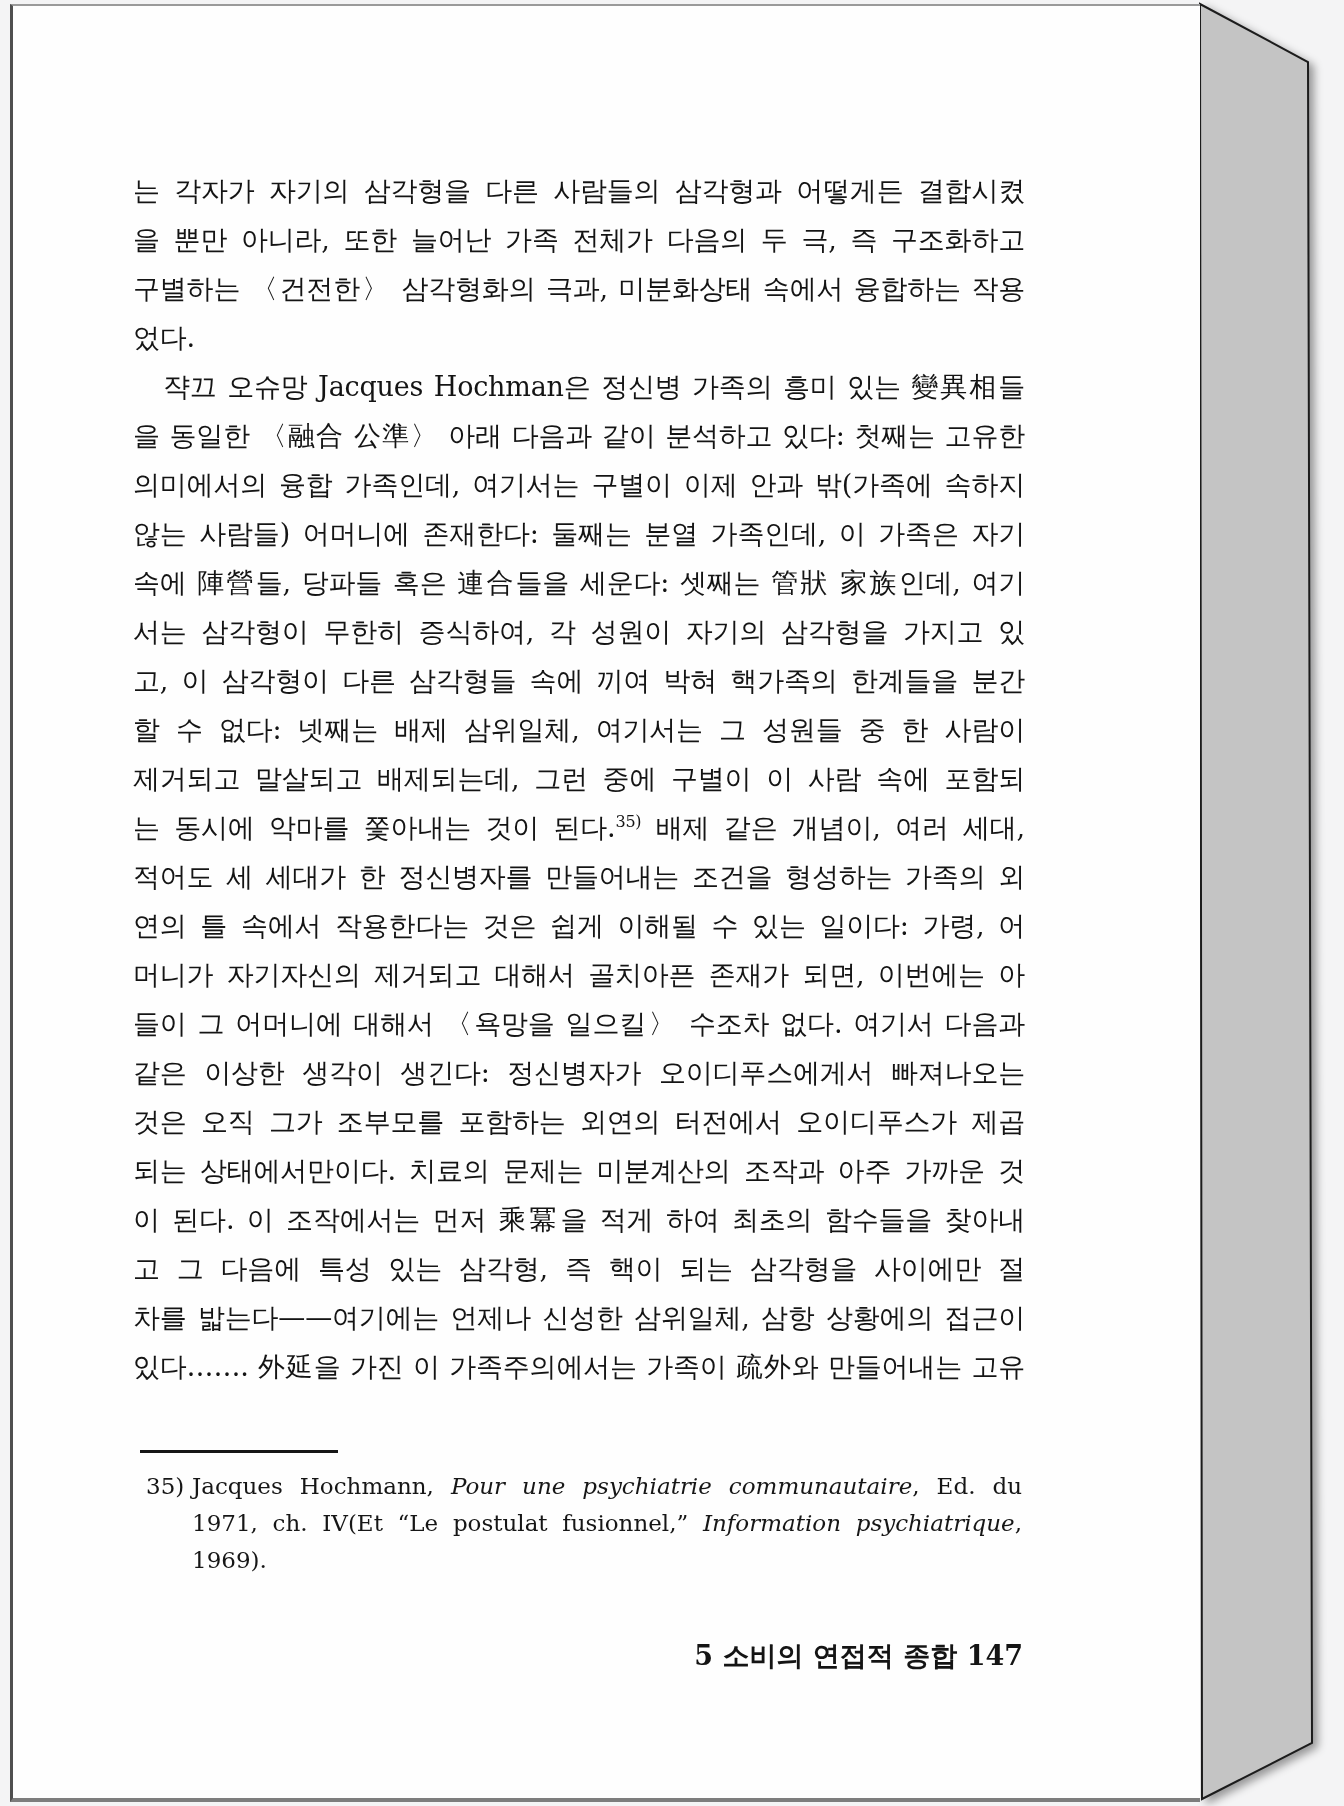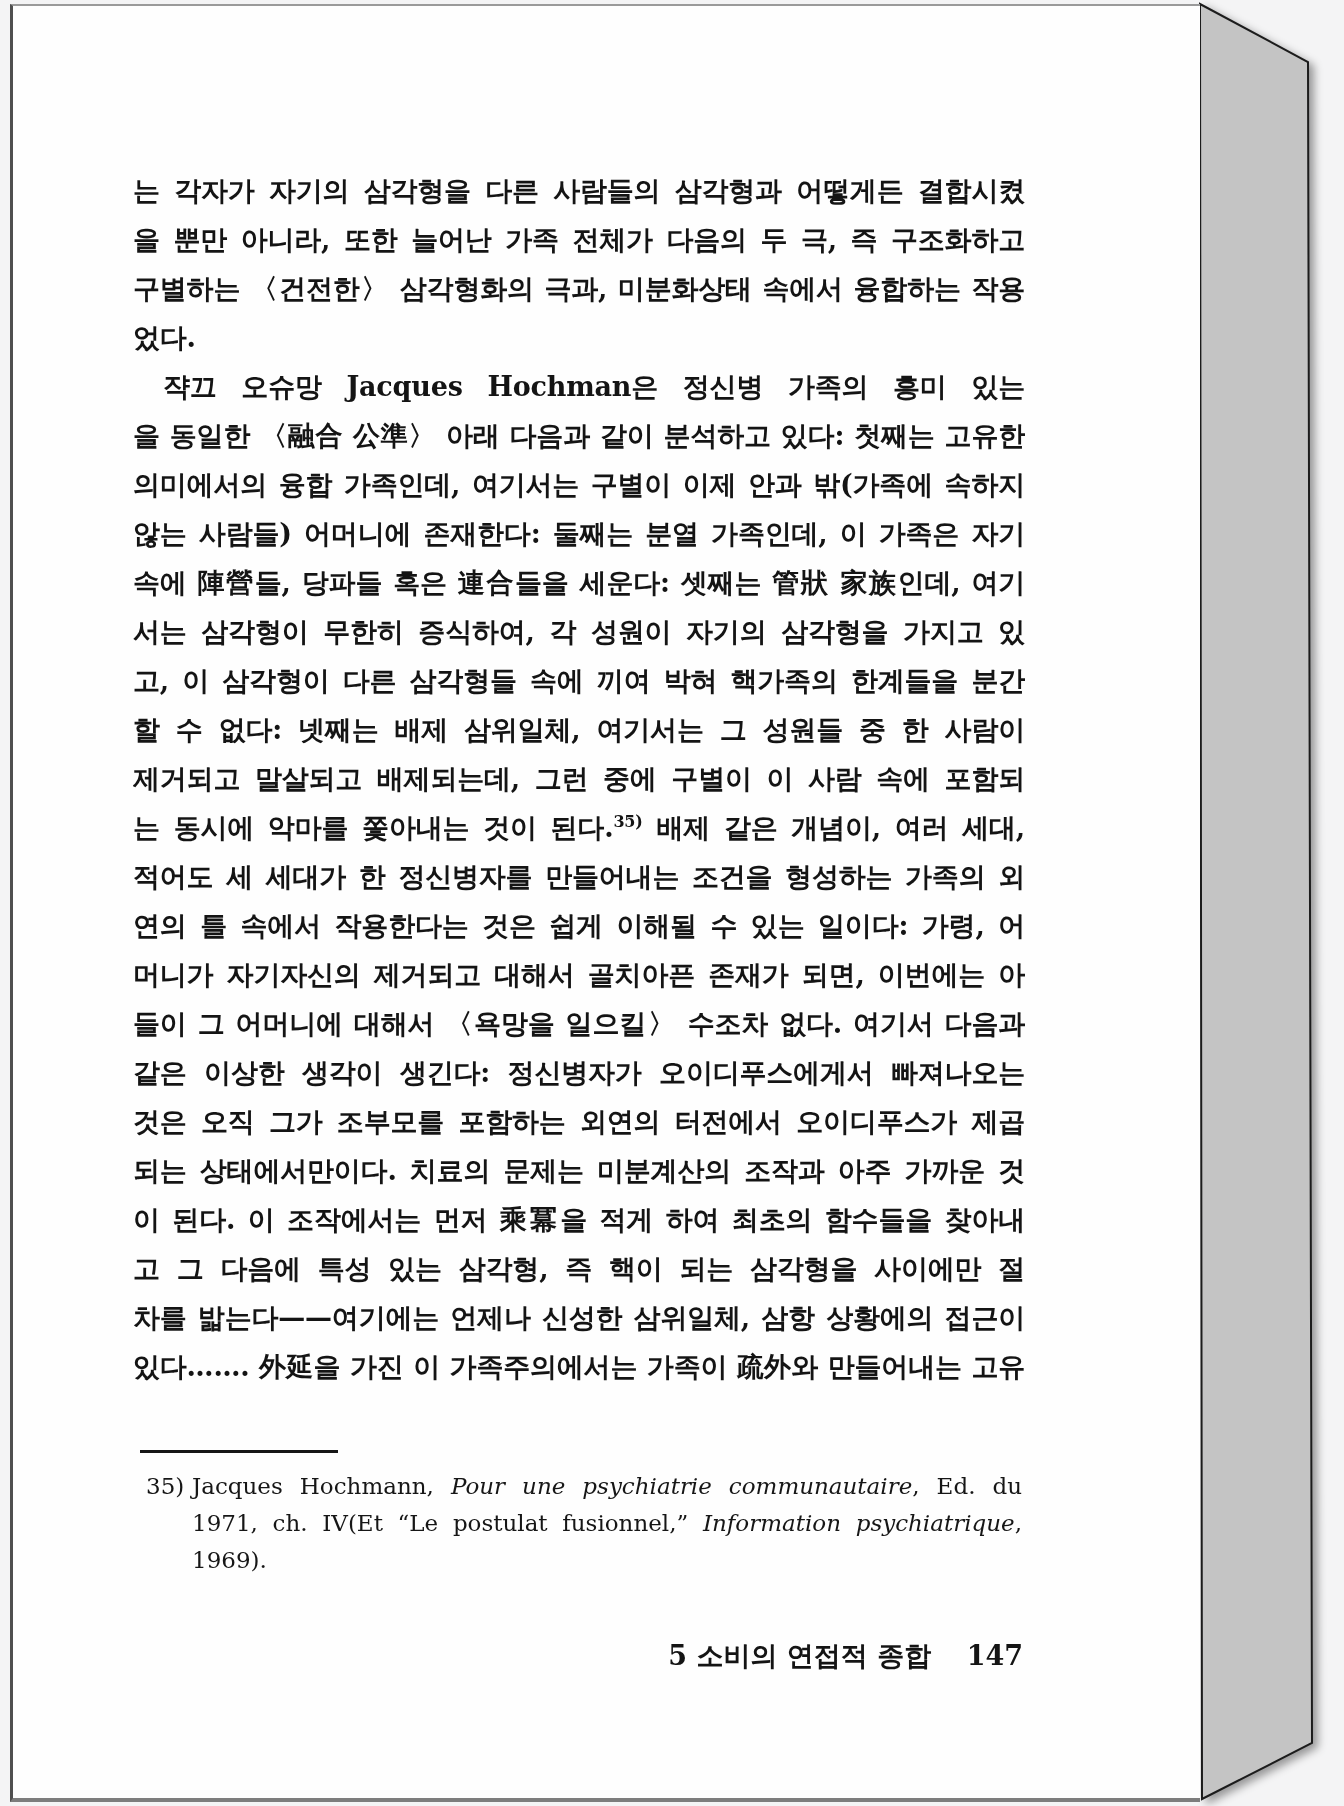--- a/index.html
+++ b/index.html
@@ -26,21 +26,20 @@
     width:150px;height:1806px;
   }
   .body-text{
     position:absolute;
     left:120px;top:160px;
     width:892px;
     font-size:27px;
     line-height:49px;
     color:#141414;
     letter-spacing:-0.2px;
-    font-weight:bold;
   }
   .line{
     text-align:justify;
     text-align-last:justify;
     height:49px;
     overflow:hidden;
     white-space:normal;
     word-break:keep-all;
   }
   .line.indent{ text-indent:30px; }
@@ -79,21 +78,21 @@
   }
   .page-footer{
     position:absolute;
     top:1632px;
     right:177px;
     font-size:27px;
     font-weight:bold;
     color:#141414;
     white-space:nowrap;
   }
-  .page-footer .pageno{ margin-left:26px; }
+  .page-footer .pageno{ }
 </style>
 </head>
 <body>
 
 <div class="scene">
 
   <svg class="fore-edge-svg" viewBox="0 0 150 1806" xmlns="http://www.w3.org/2000/svg">
     <polygon points="4,4 112,62 116,1743 6,1799" fill="#c4c4c4" stroke="#1c1c1c" stroke-width="2" style="filter:drop-shadow(5px 4px 4px rgba(0,0,0,0.38));"></polygon>
   </svg>
 

